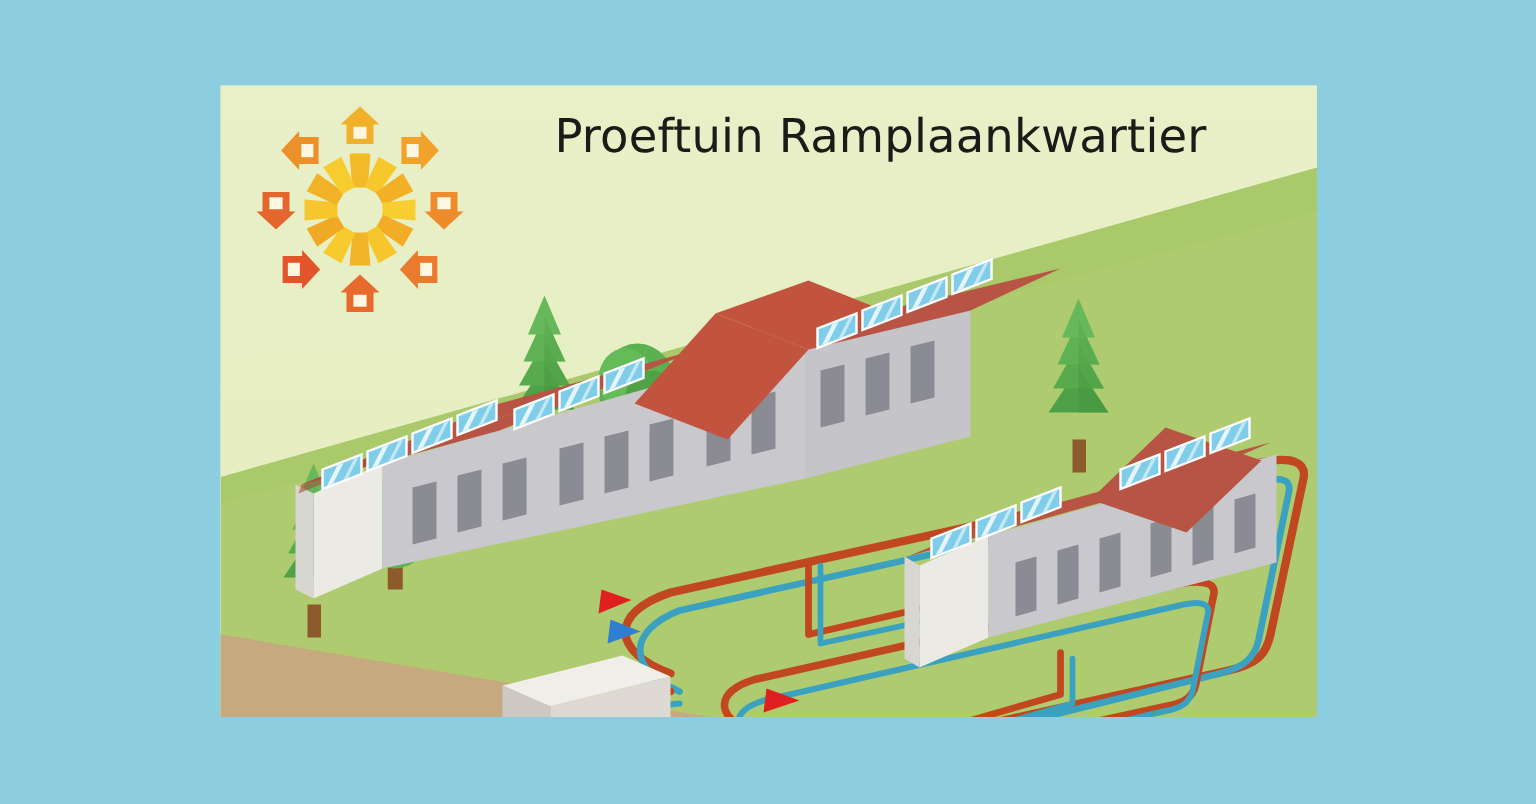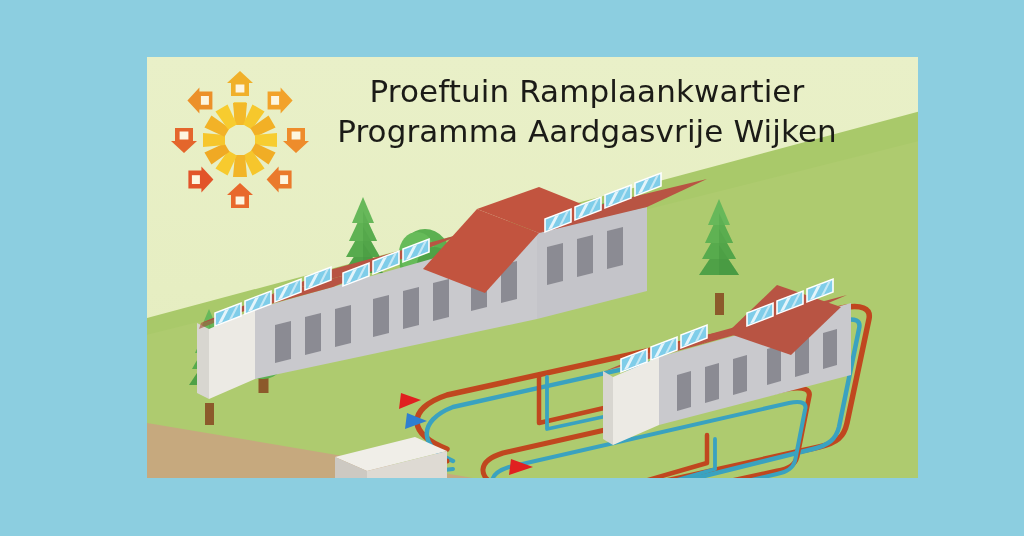--- a/index.html
+++ b/index.html
@@ -9,21 +9,20 @@
     background:#8ccee0;
     font-family:"DejaVu Sans", sans-serif;
   }
   #root{position:relative;width:1024px;height:536px;}
 
   
   #panel{
     position:absolute;left:147px;top:57px;width:731px;height:421px;
     overflow:hidden;
     background:#e7efc4;
-    padding-left:40px;
   }
 
   
   .sky{
     position:absolute;inset:0;
     background:linear-gradient(180deg,#e9f0c8 0%,#e6eec2 55%,#e3ecbe 100%);
   }
   
   .hill-far{
     position:absolute;left:0;top:0;width:100%;height:100%;
@@ -160,21 +159,20 @@
             </g>
           <g transform="rotate(315) translate(0,-56) rotate(315)" fill="#ec9029">
               <use href="#hse"></use>
             </g>
         </g>
       </svg>
     </div>
 
     <div class="title-wrap">
       <div class="title-line">Proeftuin Ramplaankwartier</div>
-      <div class="title-line l2">Programma Aardgasvrije Wijken</div>
     </div>
 
     <div class="scene">
       <svg viewBox="0 0 731 421" xmlns="http://www.w3.org/2000/svg">
         <defs>
 
           <g id="conifer">
             <rect x="-4" y="46" width="9" height="22" fill="#8c5a2b"></rect>
             <path d="M0,-2 L20,28 L-20,28 Z" fill="#4fa147"></path>
             <path d="M0,-18 L17,12 L-17,12 Z" fill="#57ab4d"></path>

